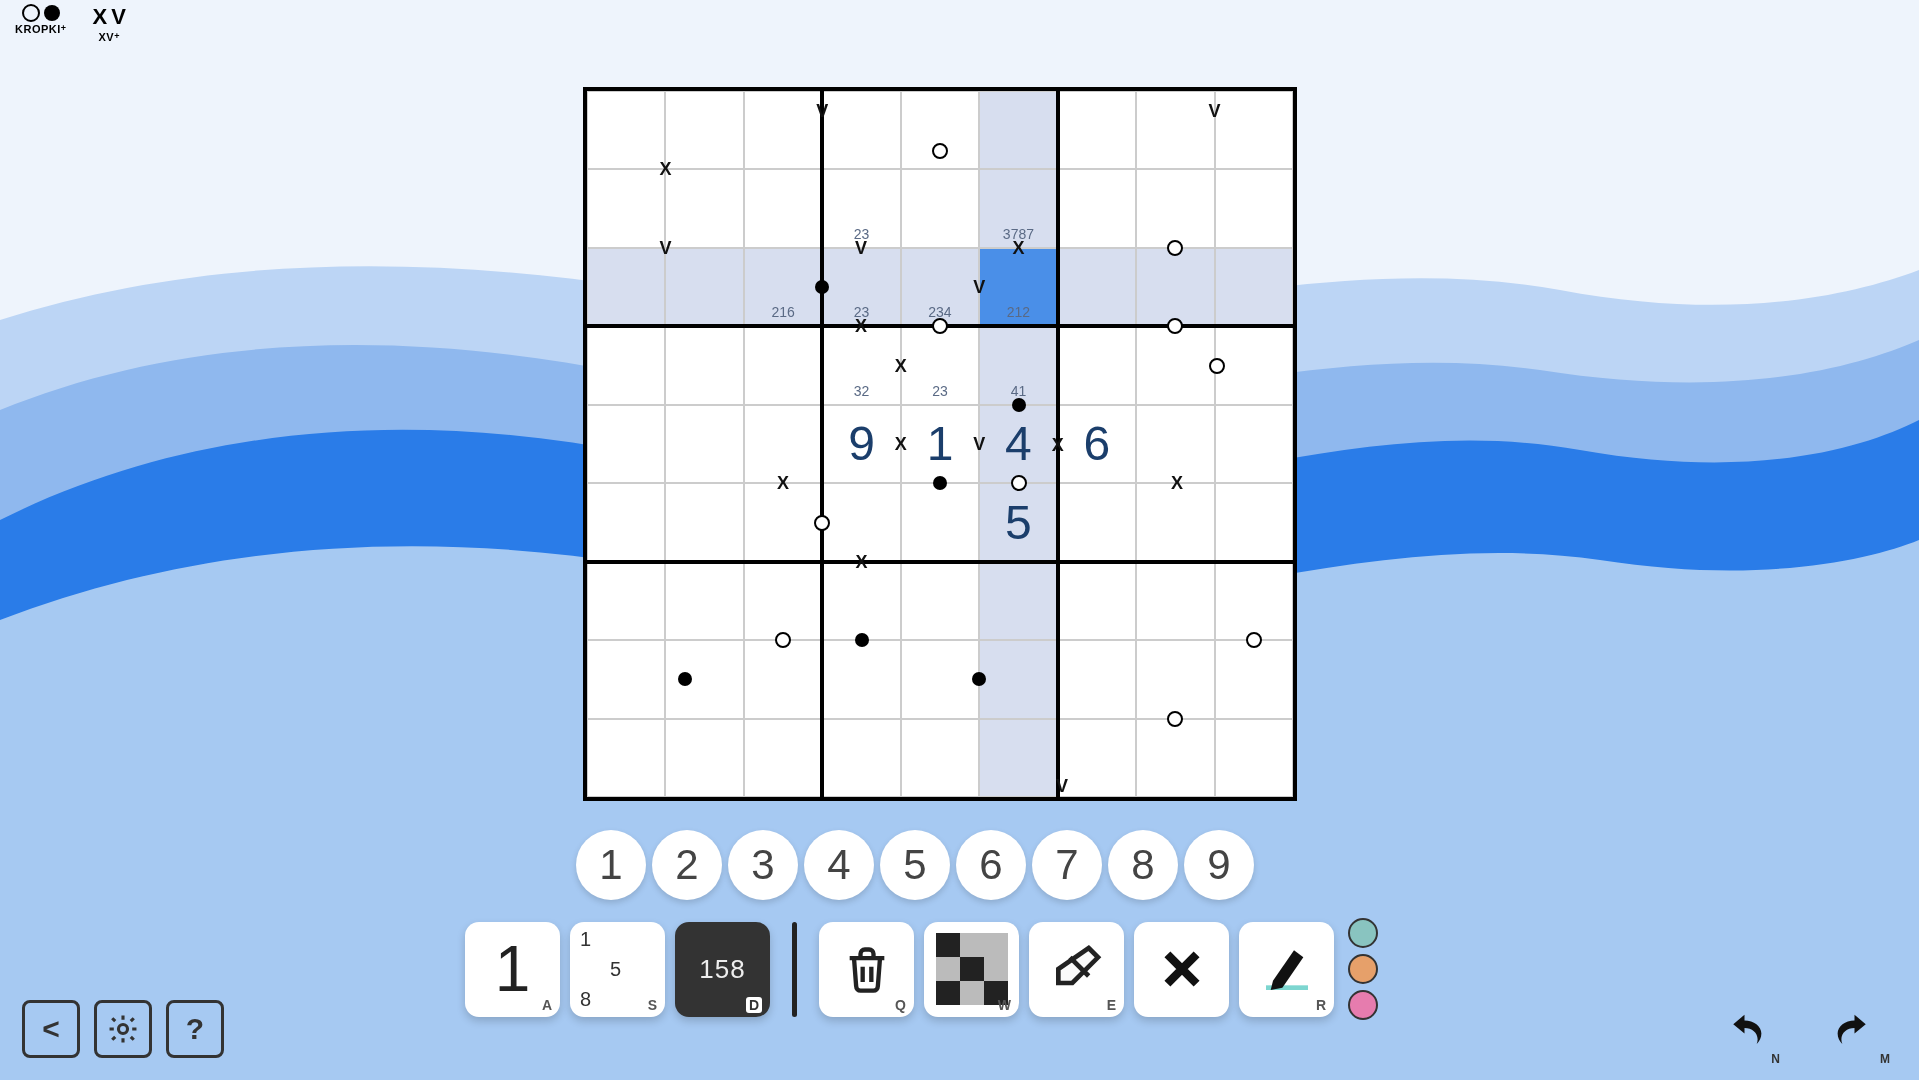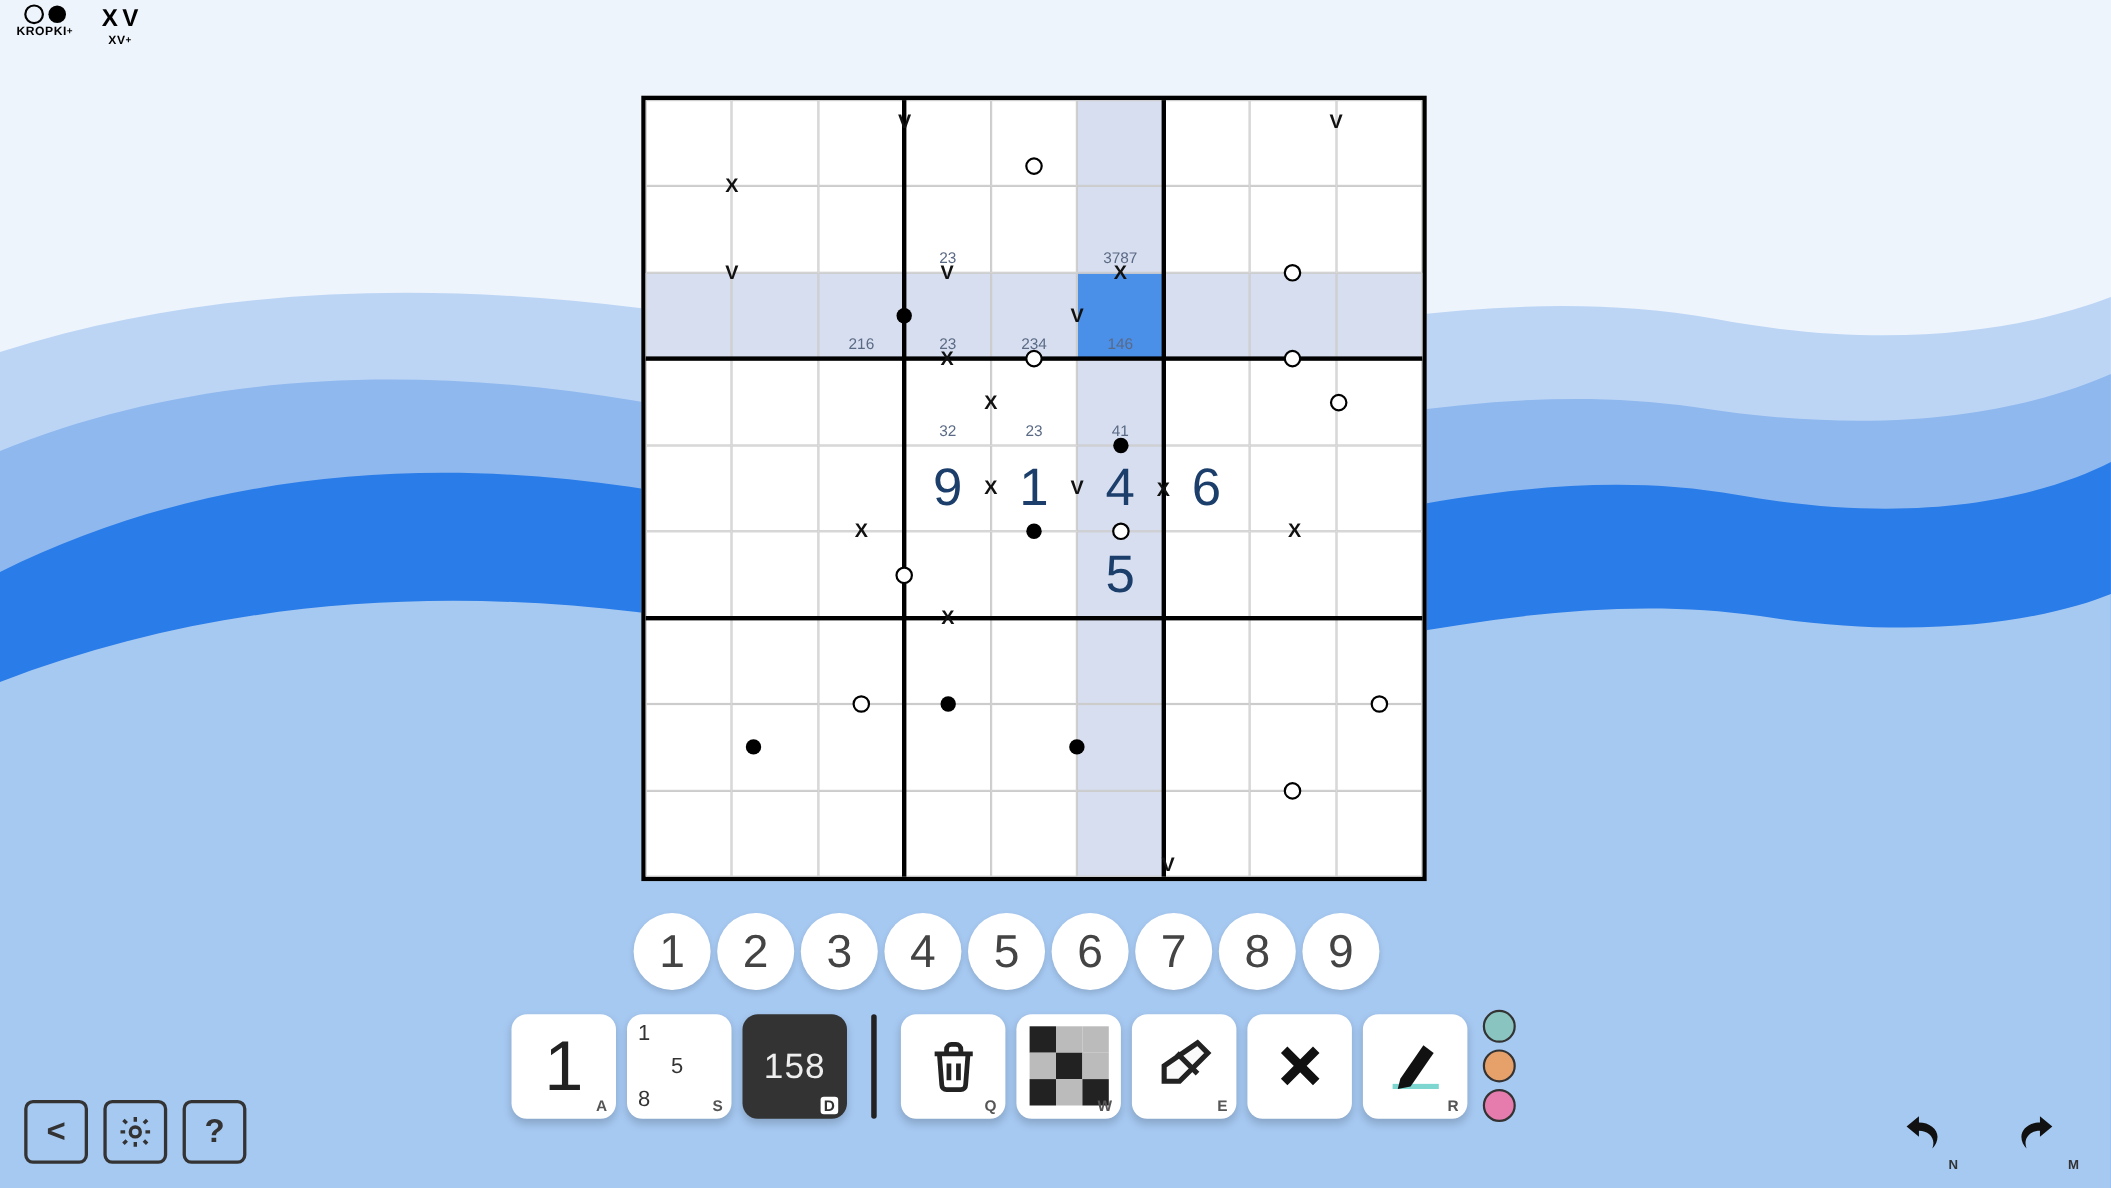--- a/index.html
+++ b/index.html
@@ -51,21 +51,21 @@
 .tool .key{position:absolute;right:8px;bottom:4px;font-size:14px;font-weight:600;color:#555}
 .tool.dark .key{color:#ddd;background:#fff;color:#333;padding:0 3px;border-radius:3px}
 #toolbar .divider{width:5px;height:95px;background:#222;border-radius:3px;margin:0 22px 0 12px}
 #colors{display:flex;flex-direction:column;gap:6px;margin-left:4px}
 .cdot{width:26px;height:26px;border-radius:50%;border:2px solid #333}
 
 
 .mode-big{font-size:64px;font-weight:400;color:#222;line-height:1}
 .mode-corner{position:relative;width:100%;height:100%;font-size:20px;color:#333}
 .mode-corner span{position:absolute}
-.mode-center{font-size:32px;color:#eee;letter-spacing:1px}
+.mode-center{font-size:26px;color:#eee;letter-spacing:1px}
 .checker{display:grid;grid-template-columns:repeat(3,24px);grid-template-rows:repeat(3,24px)}
 .checker div{width:24px;height:24px}
 </style>
 </head>
 <body>
 
 <svg id="bg" viewBox="0 0 1919 1080" preserveAspectRatio="none">
   <rect width="1919" height="1080" fill="#EEF4FC"></rect>
   <path d="M0 320 C 250 240, 520 260, 760 310 C 1020 370, 1280 240, 1560 290 C 1720 320, 1840 300, 1919 270 L1919 1080 L0 1080 Z" fill="#BCD5F5"></path>
   <path d="M0 410 C 220 320, 480 330, 740 400 C 1010 470, 1260 330, 1540 370 C 1730 400, 1850 370, 1919 340 L1919 1080 L0 1080 Z" fill="#8FB8EE"></path>
@@ -214,21 +214,21 @@
       <div class="bignum" style="left: 235.333px; top: 313.778px; width: 78.4444px; height: 78.4444px;">9</div>
       <div class="bignum" style="left: 313.778px; top: 313.778px; width: 78.4444px; height: 78.4444px;">1</div>
       <div class="bignum" style="left: 392.222px; top: 313.778px; width: 78.4444px; height: 78.4444px;">4</div>
       <div class="bignum" style="left: 470.667px; top: 313.778px; width: 78.4444px; height: 78.4444px;">6</div>
       <div class="bignum" style="left: 392.222px; top: 392.222px; width: 78.4444px; height: 78.4444px;">5</div>
       <div class="pencil" style="left: 241.333px; top: 134.889px; width: 66.4444px;">23</div>
       <div class="pencil" style="left: 398.222px; top: 134.889px; width: 66.4444px;">3787</div>
       <div class="pencil" style="left: 162.889px; top: 213.333px; width: 66.4444px;">216</div>
       <div class="pencil" style="left: 241.333px; top: 213.333px; width: 66.4444px;">23</div>
       <div class="pencil" style="left: 319.778px; top: 213.333px; width: 66.4444px;">234</div>
-      <div class="pencil" style="left: 398.222px; top: 213.333px; width: 66.4444px;">146</div>
+      <div class="pencil" style="left: 398.222px; top: 213.333px; width: 66.4444px;">212</div>
       <div class="pencil" style="left: 241.333px; top: 291.778px; width: 66.4444px;">32</div>
       <div class="pencil" style="left: 319.778px; top: 291.778px; width: 66.4444px;">23</div>
       <div class="pencil" style="left: 398.222px; top: 291.778px; width: 66.4444px;">41</div>
       <div class="sym" style="left: 78.4px; top: 78.4px;">X</div>
       <div class="sym" style="left: 235.3px; top: 20px;">V</div>
       <div class="sym" style="left: 627.6px; top: 20px;">V</div>
       <div class="sym" style="left: 78.4px; top: 156.9px;">V</div>
       <div class="sym" style="left: 274px; top: 156.9px;">V</div>
       <div class="sym" style="left: 431.5px; top: 156.9px;">X</div>
       <div class="sym" style="left: 392.2px; top: 196px;">V</div>

